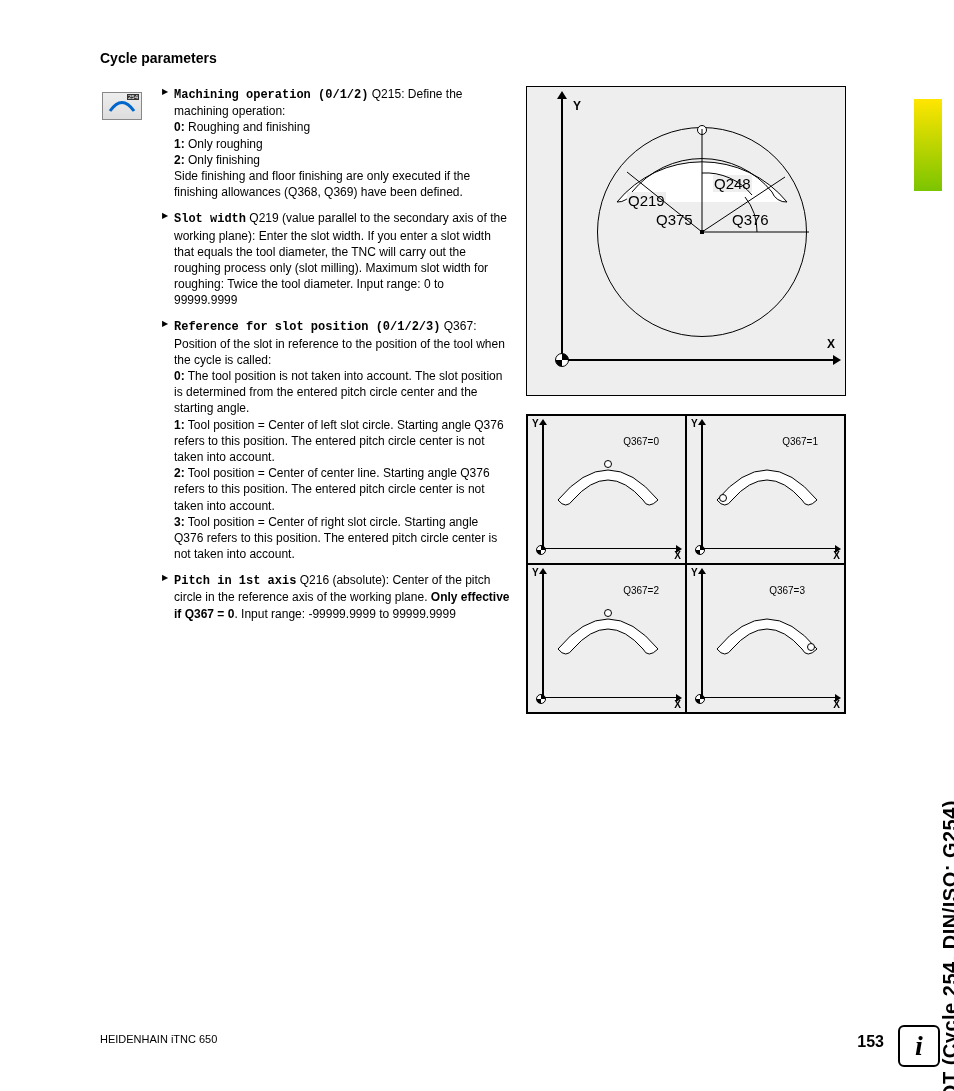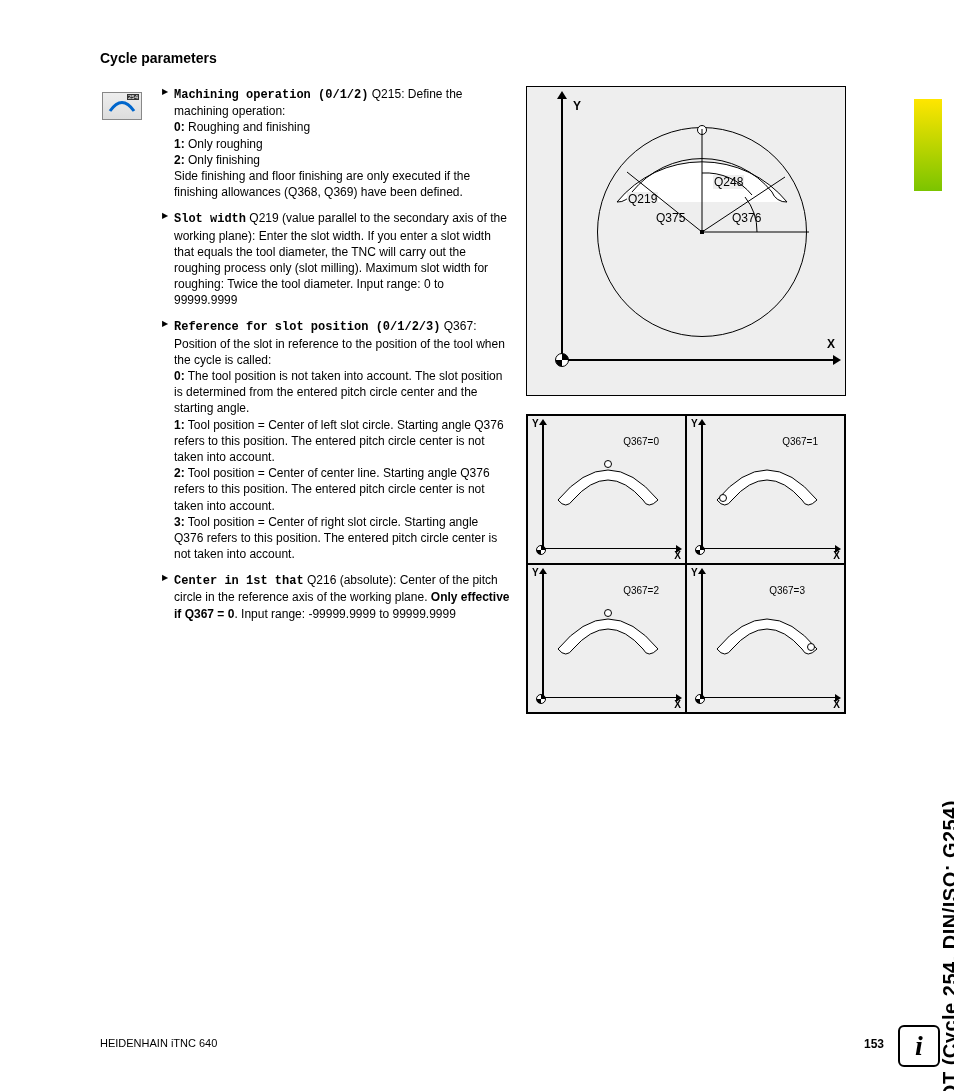--- a/index.html
+++ b/index.html
@@ -111,21 +111,21 @@
     font-weight: bold;
     background: rgba(238,238,238,0.8);
   }
   .circle-big {
     position: absolute;
     border: 1px solid #000;
     border-radius: 50%;
   }
   .small-label {
     position: absolute;
-    font-size: 12px;
+    font-size: 15px;
     background: #eee;
     padding: 0 1px;
   }
   .grid2 {
     display: grid;
     grid-template-columns: 1fr 1fr;
     grid-template-rows: 1fr 1fr;
     width: 320px;
     height: 300px;
     border: 1px solid #000;
@@ -169,21 +169,21 @@
   }
   .footer {
     position: absolute;
     bottom: 40px;
     left: 100px;
     right: 70px;
     display: flex;
     justify-content: space-between;
     font-size: 11px;
   }
-  .page-num { font-weight: bold; font-size: 12px; }
+  .page-num { font-weight: bold; font-size: 16px; }
   .info-icon {
     position: absolute;
     bottom: 24px;
     right: 14px;
     width: 42px;
     height: 42px;
     border: 2px solid #000;
     border-radius: 6px;
     display: flex;
     align-items: center;
@@ -220,21 +220,21 @@
       <path d="M3 13 Q15 -4 27 13" stroke="#06c" fill="none" stroke-width="3"></path>
     </svg>
 </div>
 
 <div class="content-row">
   <div class="left">
     <ul class="param-list" id="param-list">
         <li><span class="mono-bold">Machining operation (0/1/2)</span> Q215: Define the machining operation:<br><span class="bold">0:</span> Roughing and finishing<br><span class="bold">1:</span> Only roughing<br><span class="bold">2:</span> Only finishing<br>Side finishing and floor finishing are only executed if the finishing allowances (Q368, Q369) have been defined.</li>
         <li><span class="mono-bold">Slot width</span> Q219 (value parallel to the secondary axis of the working plane): Enter the slot width. If you enter a slot width that equals the tool diameter, the TNC will carry out the roughing process only (slot milling). Maximum slot width for roughing: Twice the tool diameter. Input range: 0 to 99999.9999</li>
         <li><span class="mono-bold">Reference for slot position (0/1/2/3)</span> Q367: Position of the slot in reference to the position of the tool when the cycle is called:<br><span class="bold">0:</span> The tool position is not taken into account. The slot position is determined from the entered pitch circle center and the starting angle.<br><span class="bold">1:</span> Tool position = Center of left slot circle. Starting angle Q376 refers to this position. The entered pitch circle center is not taken into account.<br><span class="bold">2:</span> Tool position = Center of center line. Starting angle Q376 refers to this position. The entered pitch circle center is not taken into account.<br><span class="bold">3:</span> Tool position = Center of right slot circle. Starting angle Q376 refers to this position. The entered pitch circle center is not taken into account.</li>
-        <li><span class="mono-bold">Center in 1st that</span> Q216 (absolute): Center of the pitch circle in the reference axis of the working plane. <span class="bold">Only effective if Q367 = 0</span>. Input range: -99999.9999 to 99999.9999</li>
+        <li><span class="mono-bold">Pitch in 1st axis</span> Q216 (absolute): Center of the pitch circle in the reference axis of the working plane. <span class="bold">Only effective if Q367 = 0</span>. Input range: -99999.9999 to 99999.9999</li>
       </ul>
   </div>
 
   <div class="right">
 
     <div class="fig fig-main">
       <div class="axis-v"></div>
       <div class="axis-h"></div>
       <span class="label" style="left:46px;top:12px;">Y</span>
       <span class="label" style="right:10px;bottom:44px;">X</span>
@@ -317,19 +317,19 @@
     </div>
   </div>
 </div>
 
 <div class="side-tab">
   <div class="side-accent"></div>
   <div class="side-tab-text">5.5 CIRCULAR SLOT (Cycle 254, DIN/ISO: G254)</div>
 </div>
 
 <div class="footer">
-  <span>HEIDENHAIN iTNC 640</span>
+  <span>HEIDENHAIN iTNC 650</span>
   <span class="page-num">153</span>
 </div>
 
 <div class="info-icon">
   <span>i</span>
 </div>
 
 </body></html>

